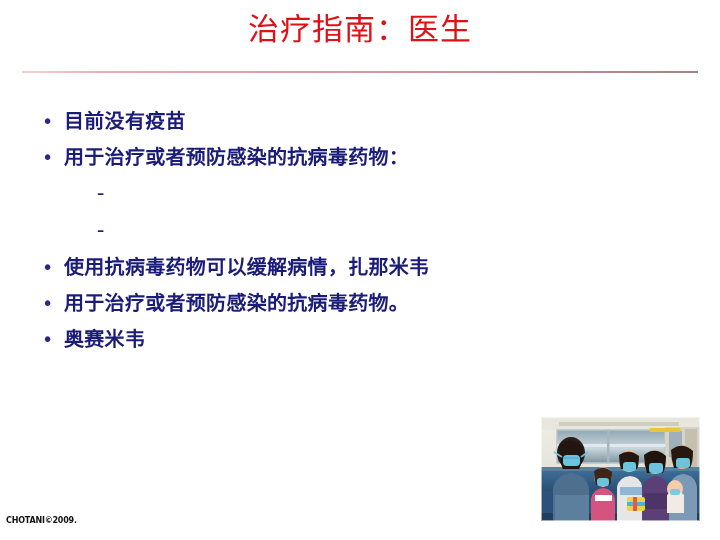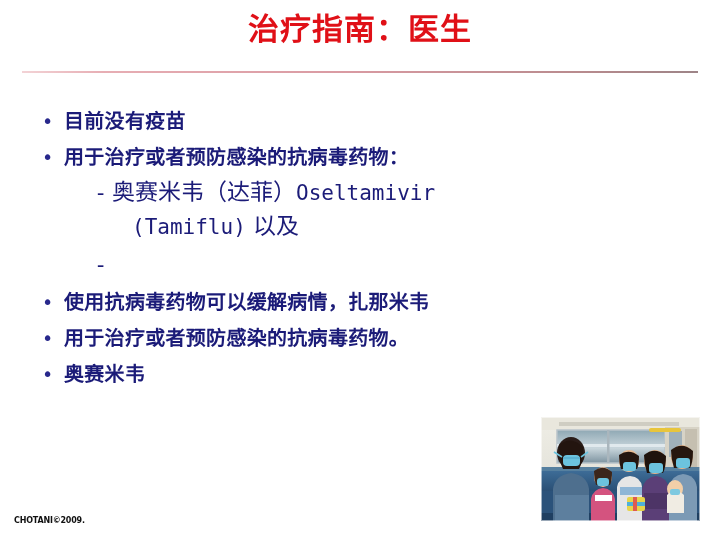--- a/index.html
+++ b/index.html
@@ -29,21 +29,21 @@
     position: absolute;
     left: 0;
     top: 10px;
     width: 720px;
     text-align: center;
   }
   .slide-title {
     display: inline-block;
     margin: 0;
     font-family: "DejaVu Sans", "Liberation Sans", sans-serif;
-    font-weight: bold;
+    font-weight: normal;
     font-size: 31px;
     letter-spacing: 1px;
     color: #e01017;
     line-height: 1.25;
     white-space: nowrap;
   }
 
   .title-rule {
     position: absolute;
     left: 22px;
@@ -155,21 +155,20 @@
   
   .footer-credit {
     position: absolute;
     left: 6px;
     top: 516px;
     font-family: "DejaVu Sans", "Liberation Sans", sans-serif;
     font-weight: bold;
     font-size: 8px;
     letter-spacing: -0.2px;
     color: #111111;
-    margin-left: 8px;
   }
 </style>
 </head>
 <body>
 
 <div class="slide">
 
   <div class="title-block">
     <h1 class="slide-title">治疗指南：医生</h1>
   </div>
@@ -185,24 +184,20 @@
     <li class="bullet-row">
       <span class="bullet-mark">•</span>
       <span class="bullet-text">用于治疗或者预防感染的抗病毒药物：</span>
     </li>
 
     <li>
       <ul class="sub-list">
 
         <li class="sub-row">
           <span class="sub-mark">-</span>
-          <span class="sub-text">
-            <span>奥赛米韦（达菲）</span><span class="latin">Oseltamivir</span>
-            <span class="sub-line2"><span class="latin">(Tamiflu)</span><span> 以及</span></span>
-          </span>
         </li>
 
         <li class="sub-row">
           <span class="sub-mark">-</span>
         </li>
 
       </ul>
     </li>
 
     <li class="bullet-row">

